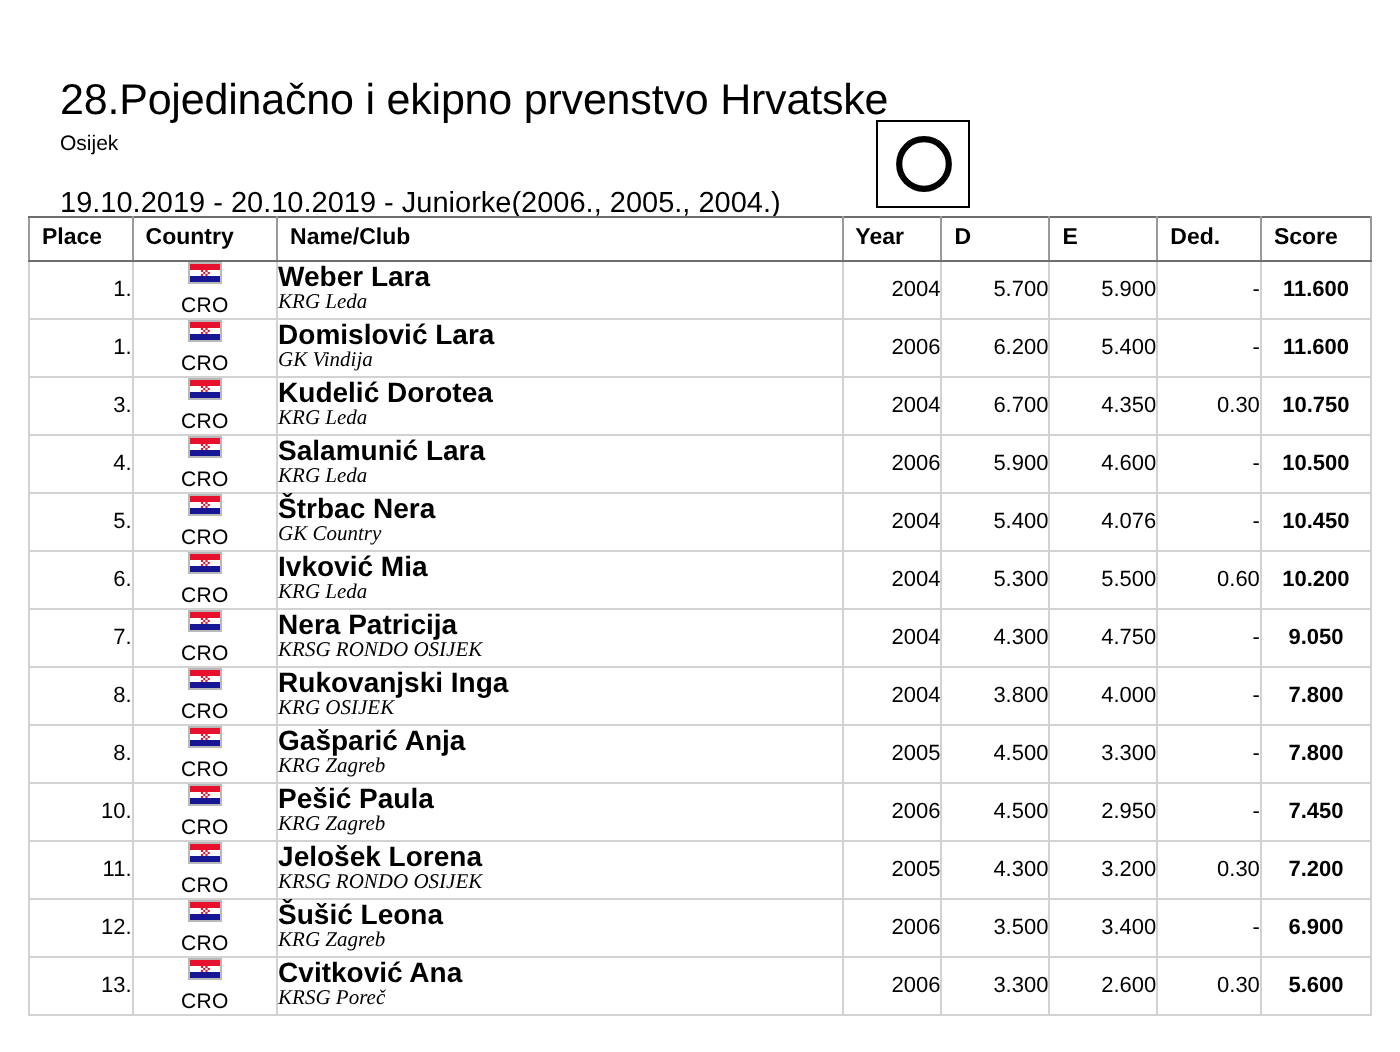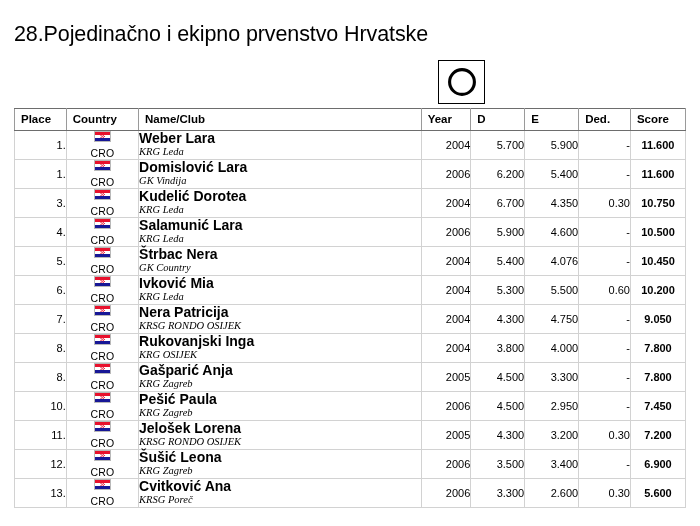--- a/index.html
+++ b/index.html
@@ -12,21 +12,21 @@
     font-family: "Liberation Sans", sans-serif;
     color: #000000;
     overflow: hidden;
   }
 
   #page {
     position: relative;
     width: 700px;
     height: 526px;
     background: #ffffff;
-    padding: 0;
+    padding: 16px;
   }
 
   
   .header-wrap {
     position: relative;
     padding: 22px 0 0 14px;
   }
 
   .comp-title {
     font-size: 21.5px;
@@ -180,20 +180,22 @@
     font-size: 11px;
   }
 </style>
 </head>
 <body>
 
 <div id="page">
 
   <div class="header-wrap">
     <div class="comp-title">28.Pojedinačno i ekipno prvenstvo Hrvatske</div>
+    <div class="comp-city">Osijek</div>
+    <div class="comp-dateline">19.10.2019 - 20.10.2019 - Juniorke(2006., 2005., 2004.)</div>
   </div>
 
   <div class="apparatus-box">
     <span>
       <svg width="32" height="32" viewBox="0 0 32 32" aria-hidden="true">
         <circle cx="16" cy="16" r="12.4" fill="none" stroke="#000000" stroke-width="3.1"></circle>
       </svg>
     </span>
   </div>
 

